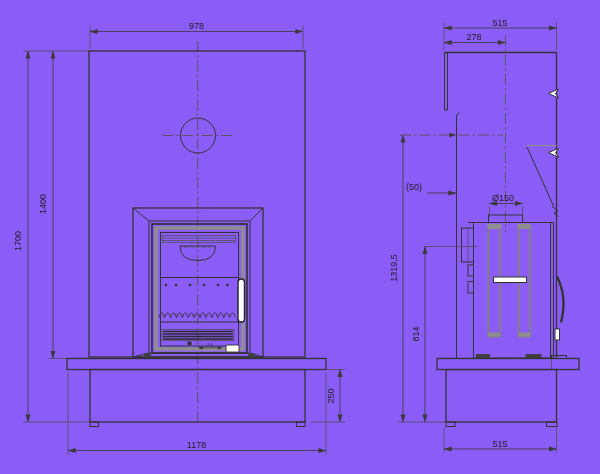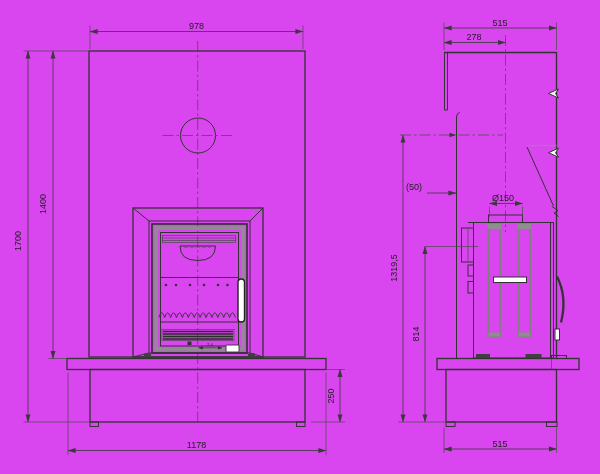--- a/index.html
+++ b/index.html
@@ -1,16 +1,16 @@
 <!DOCTYPE html>
 <html><head>
 <meta charset="utf-8">
 <style>
   html,body { margin:0; padding:0; background:#ffffff; }
-  #canvas { position:relative; width:600px; height:474px; background:#d946ef; overflow:hidden; }
+  #canvas { position:relative; width:600px; height:474px; background:#8b5cf6; overflow:hidden; }
   svg { display:block; }
   .ln   { fill:none; stroke:#333333; stroke-width:1.3; }
   .ln2  { fill:none; stroke:#333333; stroke-width:1; }
   .thin { fill:none; stroke:#4a4a4a; stroke-width:0.7; }
   .dim  { fill:none; stroke:#3a3a3a; stroke-width:0.8; }
   .cl   { fill:none; stroke:#555555; stroke-width:0.9; stroke-dasharray:11 3 2.5 3; }
   .grayln { fill:none; stroke:#8e8e8e; }
   .dkfill { fill:#3f3f3f; stroke:none; }
   .dim-label { font-family:"Liberation Sans","DejaVu Sans",sans-serif; font-size:9px; fill:#1e1e1e; }
   .tiny-label { font-family:"Liberation Sans","DejaVu Sans",sans-serif; font-size:4px; fill:#1e1e1e; }

